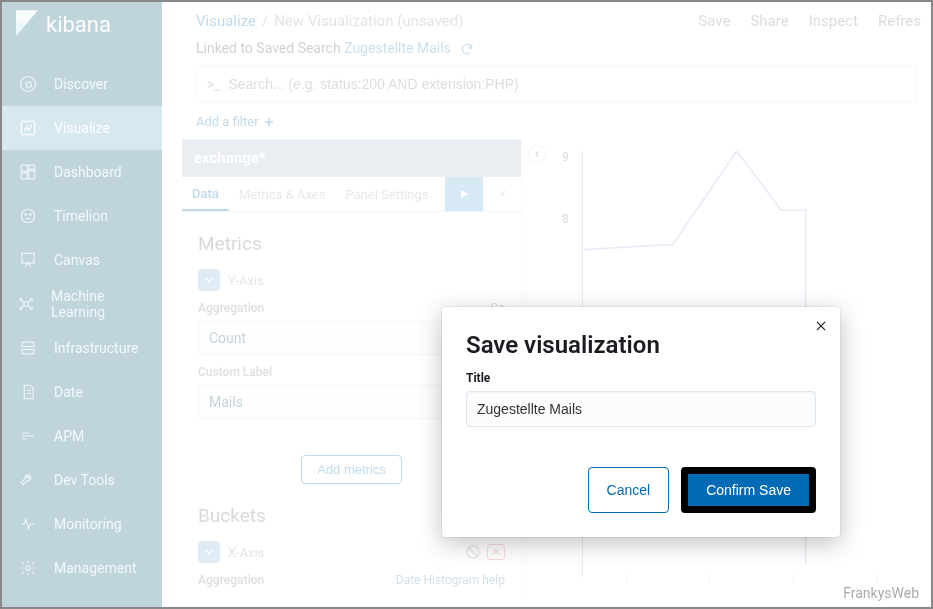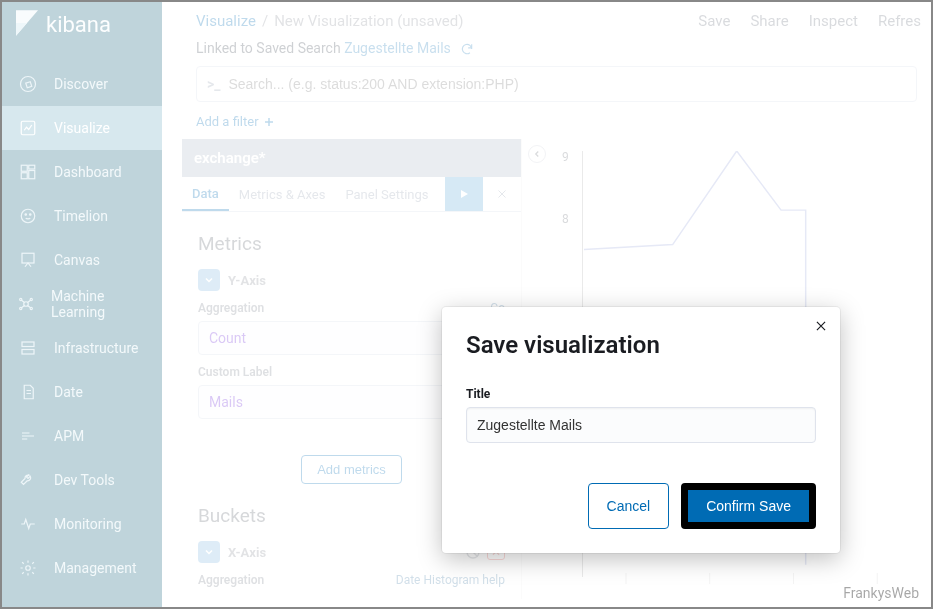--- a/index.html
+++ b/index.html
@@ -160,29 +160,29 @@
   .sectiontitle { font-size: 19px; color: #5e646e; margin: 8px 0 14px 0; font-weight: 400;}
   .aggrow { display: flex; align-items: center; gap: 8px; margin-bottom: 6px;}
   .chev {
     width: 22px; height: 22px;
     background: #7bb5e0;
     border-radius: 4px;
     display: flex; align-items: center; justify-content: center;
     color: #fff;
     cursor: pointer;
   }
-  .agglabel { font-size: 13px; font-weight: 700; color: #8c9099; }
+  .agglabel { font-size: 13px; font-weight: 400; color: #8c9099; }
   .fieldlabel { font-size: 12px; font-weight: 600; color: #7e848e; display: flex; justify-content: space-between; margin-top: 10px;}
   .fieldlabel .val { color: #4a7fa7; font-weight: 400; }
   .selectish {
     border: 1px solid #D3DAE6;
     border-radius: 4px;
     padding: 8px 10px;
     font-size: 14px;
-    color: #6d28d9;
+    color: #0c4a6e;
     margin-top: 6px;
     background: #fbfcfd;
   }
   .advanced { text-align: right; color: #006BB4; font-size: 12px; margin-top: 10px; }
   .addmetrics {
     margin: 12px auto 20px auto;
     display: block;
     color: #006BB4;
     border: 1px solid #006BB4;
     background: #fff;
@@ -246,21 +246,21 @@
     box-shadow: 0 6px 24px rgba(0,0,0,0.25), 0 0 0 1px rgba(0,0,0,0.05);
     padding: 24px;
     z-index: 10;
   }
   .modal .close {
     position: absolute;
     right: 12px; top: 12px;
     cursor: pointer;
     color: #1A1C21;
   }
-  .modal h2 { font-size: 24px; font-weight: 600; margin-bottom: 28px; color: #1A1C21;}
+  .modal h2 { font-size: 24px; font-weight: 600; margin-bottom: 12px; color: #1A1C21;}
   .modal label { font-size: 12px; font-weight: 700; color: #1A1C21; display:block; margin-bottom: 6px;}
   .modal input[type=text] {
     width: 100%;
     padding: 9px 10px;
     border: 1px solid #dfe3ec;
     border-radius: 4px;
     background: #fbfcfd;
     box-shadow: inset 0 1px 2px rgba(0,0,0,0.05);
     font-size: 14px;
     color: #333;

